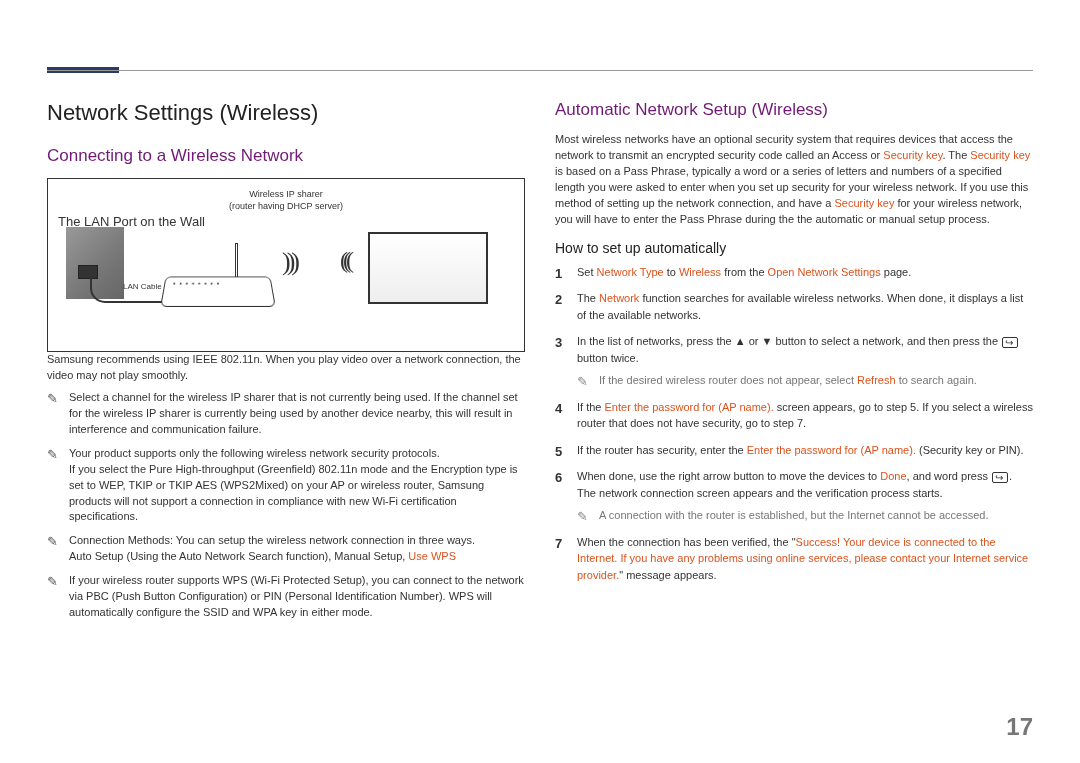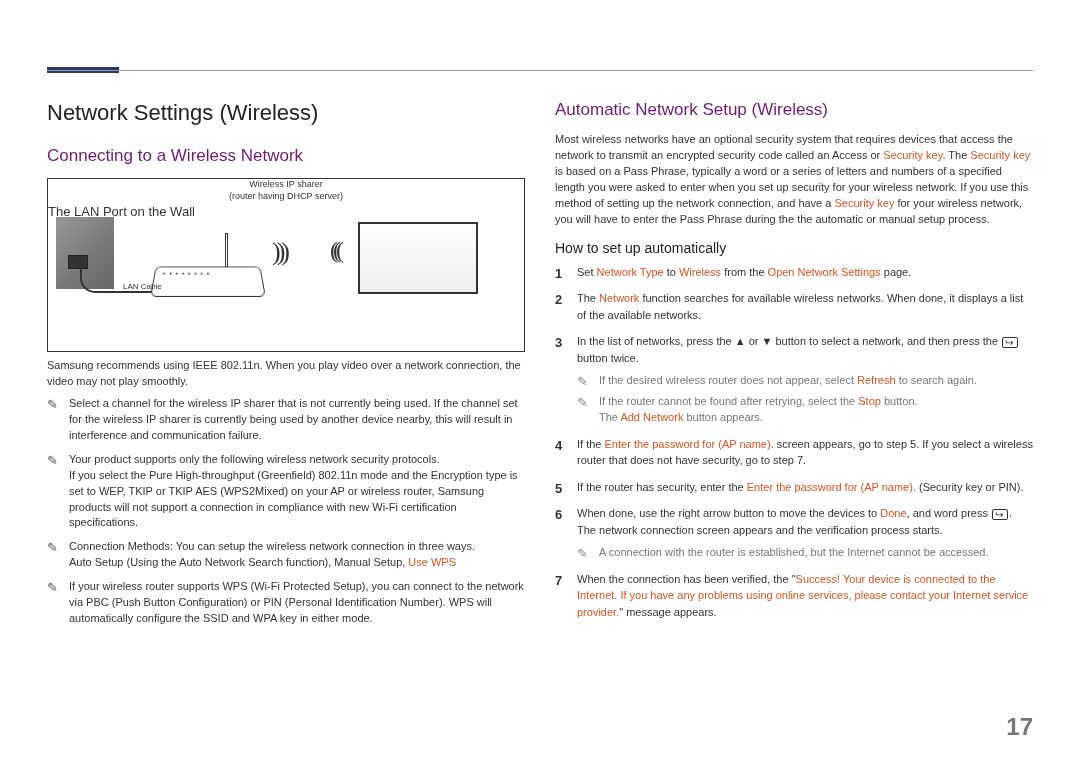--- a/index.html
+++ b/index.html
@@ -51,21 +51,22 @@
     }
     h3 {
       font-size: 14px;
       font-weight: 400;
       margin-bottom: 8px;
       margin-top: 12px;
       color: #222;
     }
     .diagram-box {
       border: 1px solid #333;
-      margin-bottom: 6px;
+      padding: 10px;
+      margin-bottom: 0;
       position: relative;
       height: 174px;
     }
     .diagram-label-top {
       text-align: center;
       font-size: 9px;
       line-height: 1.3;
     }
     .diagram-scene {
       position: relative;
@@ -318,21 +319,20 @@
       <li><span class="num">1</span>
         <span>Set </span><span class="hl">Network Type</span><span> to </span><span class="hl">Wireless</span><span> from the </span><span class="hl">Open Network Settings</span><span> page.</span>
       </li>
       <li><span class="num">2</span>
         <span>The </span><span class="hl">Network</span><span> function searches for available wireless networks. When done, it displays a list of the available networks.</span>
       </li>
       <li><span class="num">3</span>
         <span>In the list of networks, press the ▲ or ▼ button to select a network, and then press the </span><span class="enter-icon"></span><span> button twice.</span>
         <ul class="sub-note-list">
           <li><span>If the desired wireless router does not appear, select </span><span class="hl">Refresh</span><span> to search again.</span></li>
-          <li><span>If the router cannot be found after retrying, select the </span><span class="hl">Stop</span><span> button.</span><br><span>The </span><span class="hl">Add Network</span><span> button appears.</span></li>
         </ul>
       </li>
       <li><span class="num">4</span>
         <span>If the </span><span class="hl">Enter the password for (AP name).</span><span> screen appears, go to step 5. If you select a wireless router that does not have security, go to step 7.</span>
       </li>
       <li><span class="num">5</span>
         <span>If the router has security, enter the </span><span class="hl">Enter the password for (AP name).</span><span> (Security key or PIN).</span>
       </li>
       <li><span class="num">6</span>
         <span>When done, use the right arrow button to move the devices to </span><span class="hl">Done</span><span>, and word press </span><span class="enter-icon"></span><span>. The network connection screen appears and the verification process starts.</span>

